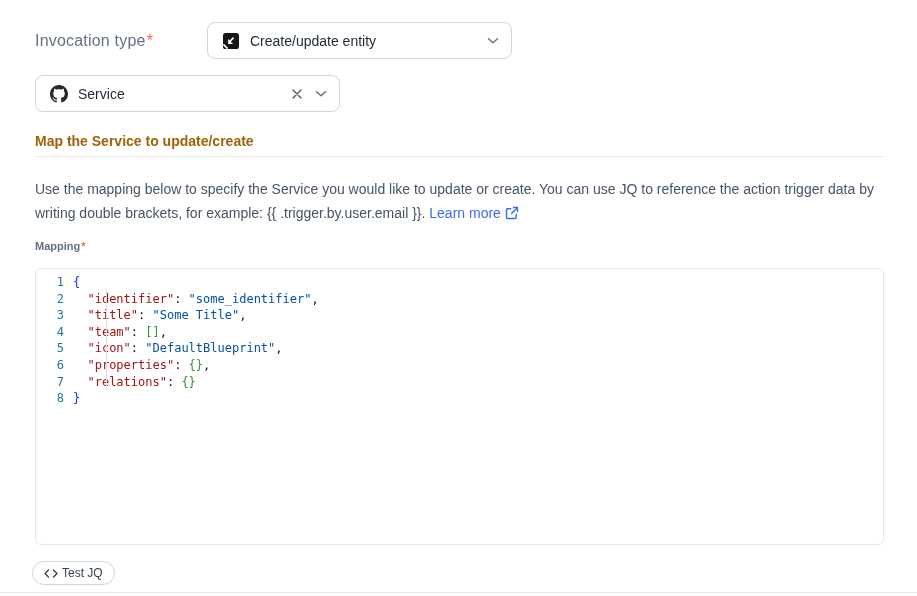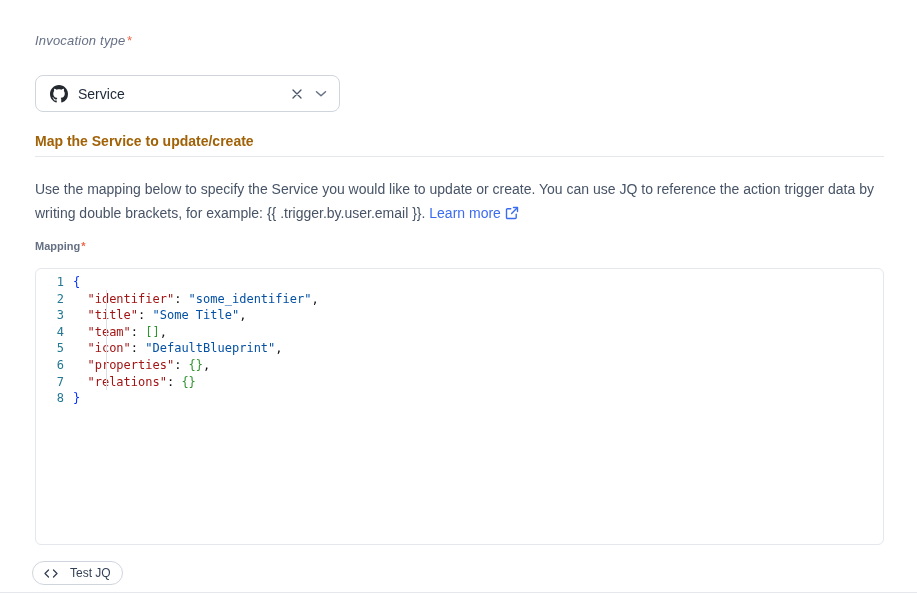--- a/index.html
+++ b/index.html
@@ -4,21 +4,21 @@
 <style>
   * { margin:0; padding:0; box-sizing:border-box; }
   html,body { width:917px; height:596px; }
   body {
     position:relative; overflow:hidden; background:#ffffff;
     font-family:"Liberation Sans", sans-serif; color:#1d2939;
   }
 
   
   .field-row { position:absolute; left:35px; width:849px; height:37px; display:flex; align-items:center; }
-  .field-label { width:172px; flex:none; font-size:13px; color:#667085; letter-spacing:.2px;font-style:italic; }
+  .field-label { width:172px; flex:none; font-size:16px; color:#667085; letter-spacing:.2px; }
   .req { color:var(--required-asterisk, #f3654a); margin-left:1px; }
 
   .select {
     width:305px; height:37px; border:1px solid #d0d5dd; border-radius:8px;
     display:flex; align-items:center; padding:0 12px 0 14px; gap:10px;
     background:#fff; cursor:pointer;
   }
   .select .value { font-size:14px; color:#1d2939; flex:1; white-space:nowrap; overflow:hidden; }
   .select .icon { flex:none; display:flex; align-items:center; }
   .select .trailing { flex:none; display:flex; align-items:center; gap:12px; }
@@ -48,32 +48,50 @@
   .code { margin-left:9px; white-space:pre; color:#111111; }
   .tk-key { color:var(--editor-key, #a31515); }
   .tk-str { color:var(--editor-string, #0451a5); }
   .tk-b0  { color:var(--editor-bracket-outer, #0431fa); }
   .tk-b1  { color:var(--editor-bracket-inner, #319331); }
   .tk-pl  { color:#111111; }
 
   
   .test-jq {
     position:absolute; left:32px; top:561px; height:24px;
-    display:inline-flex; align-items:center; gap:12px; padding:8px 11px;
+    display:inline-flex; align-items:center; gap:4px; padding:8px 11px;
     border:1px solid #d0d5dd; border-radius:12px; background:#fff;
     font-size:12px; color:#344054; cursor:pointer; font-family:"Liberation Sans", sans-serif;
   }
 </style>
 </head>
 <body>
 
 <div>
 
   <div class="field-row" style="top:22px;">
     <div class="field-label"><span>Invocation type</span><span class="req">*</span></div>
+    <div class="select">
+      <span class="icon">
+        <svg width="18" height="18" viewBox="0 0 18 18">
+          <rect x="1" y="1" width="16" height="16" rx="2.6" fill="#161616"></rect>
+          <path d="M11.6 5.6L7.6 9.6" stroke="#ffffff" stroke-width="1.7"></path>
+          <path d="M6.1 6.9v5h5z" fill="#ffffff"></path>
+          <path d="M1.4 12.4l4.2 4.2" stroke="#ffffff" stroke-width="1.5"></path>
+        </svg>
+      </span>
+      <span class="value">Create/update entity</span>
+      <span class="trailing">
+        <span style="display:flex;">
+          <svg width="12" height="8" viewBox="0 0 12 8">
+              <path d="M1.5 1.8l4.5 4 4.5-4" fill="none" stroke="#667085" stroke-width="1.5" stroke-linecap="round" stroke-linejoin="round"></path>
+            </svg>
+        </span>
+      </span>
+    </div>
   </div>
 
   <div class="field-row" style="top:75px;">
     <div class="select">
       <span class="icon">
         <svg width="18" height="18" viewBox="0 0 16 16" fill="#24292f">
           <path d="M8 0C3.58 0 0 3.58 0 8c0 3.54 2.29 6.53 5.47 7.59.4.07.55-.17.55-.38 0-.19-.01-.82-.01-1.49-2.01.37-2.53-.49-2.69-.94-.09-.23-.48-.94-.82-1.13-.28-.15-.68-.52-.01-.53.63-.01 1.08.58 1.23.82.72 1.21 1.87.87 2.33.66.07-.52.28-.87.51-1.07-1.78-.2-3.64-.89-3.64-3.95 0-.87.31-1.59.82-2.15-.08-.2-.36-1.02.08-2.12 0 0 .67-.21 2.2.82.64-.18 1.32-.27 2-.27.68 0 1.36.09 2 .27 1.53-1.04 2.2-.82 2.2-.82.44 1.1.16 1.92.08 2.12.51.56.82 1.27.82 2.15 0 3.07-1.87 3.75-3.65 3.95.29.25.54.73.54 1.48 0 1.07-.01 1.93-.01 2.2 0 .21.15.46.55.38A8.01 8.01 0 0 0 16 8c0-4.42-3.58-8-8-8z"></path>
         </svg>
       </span>
       <span class="value">Service</span>

